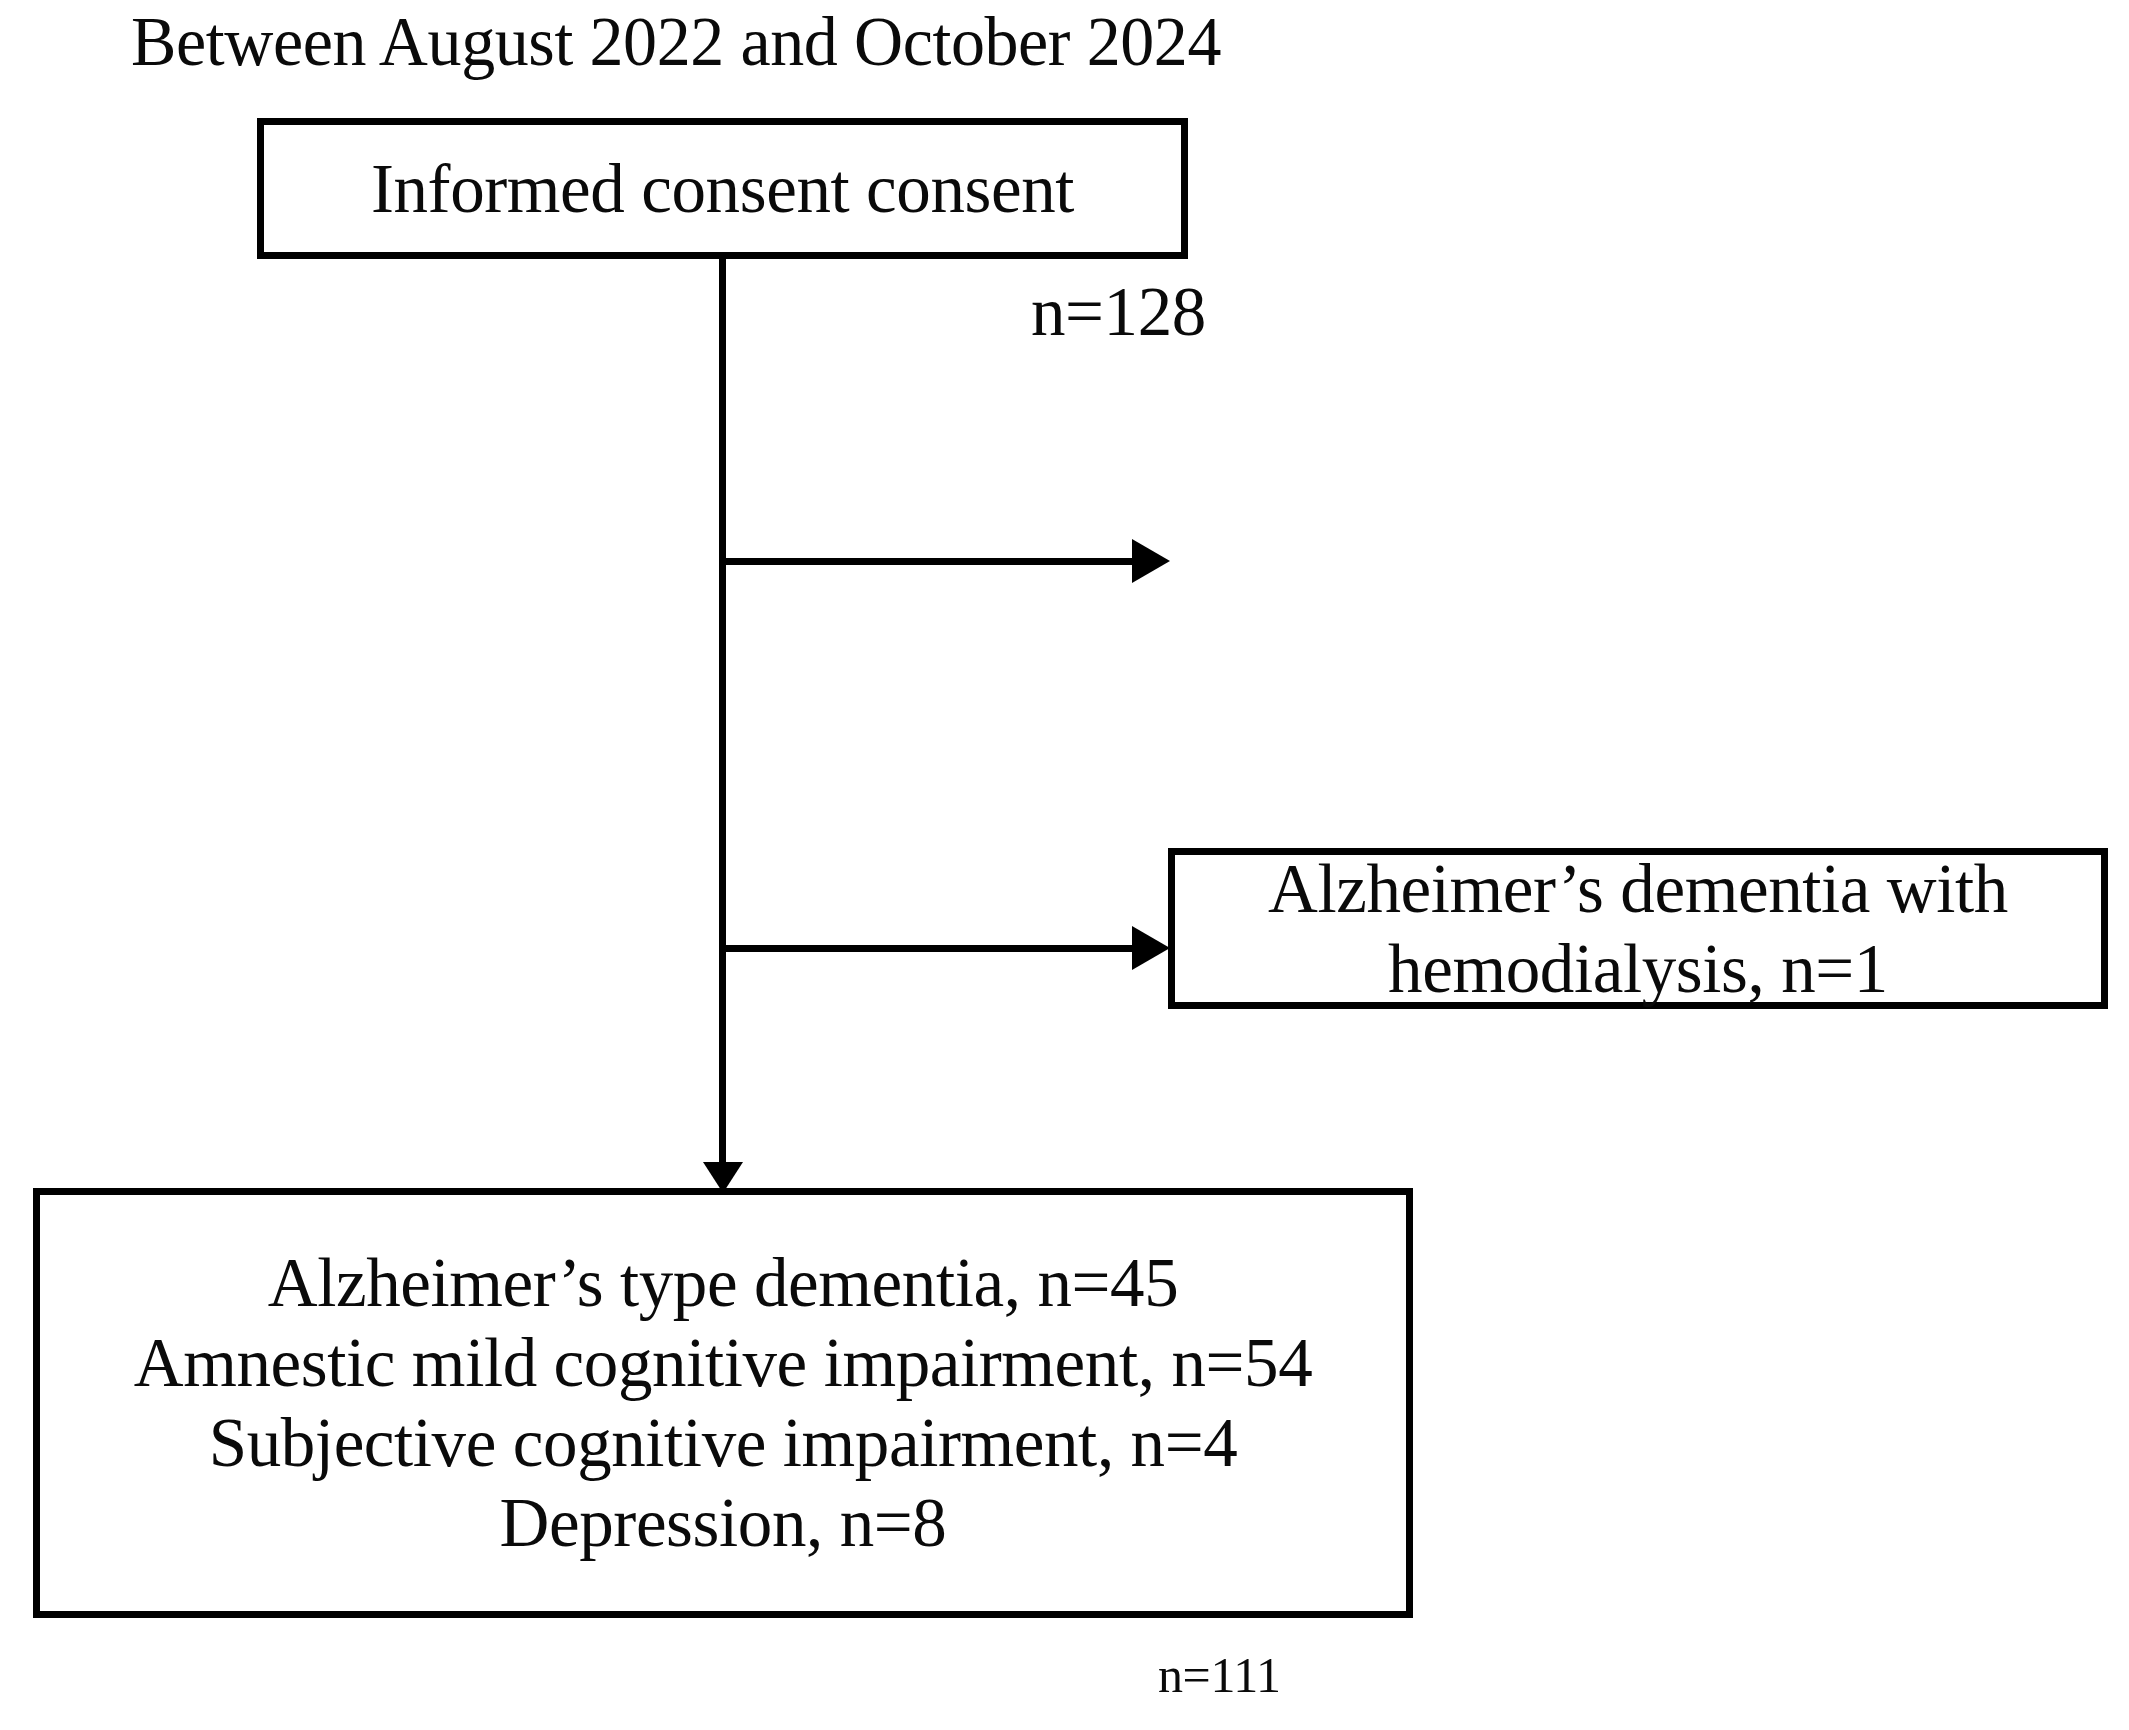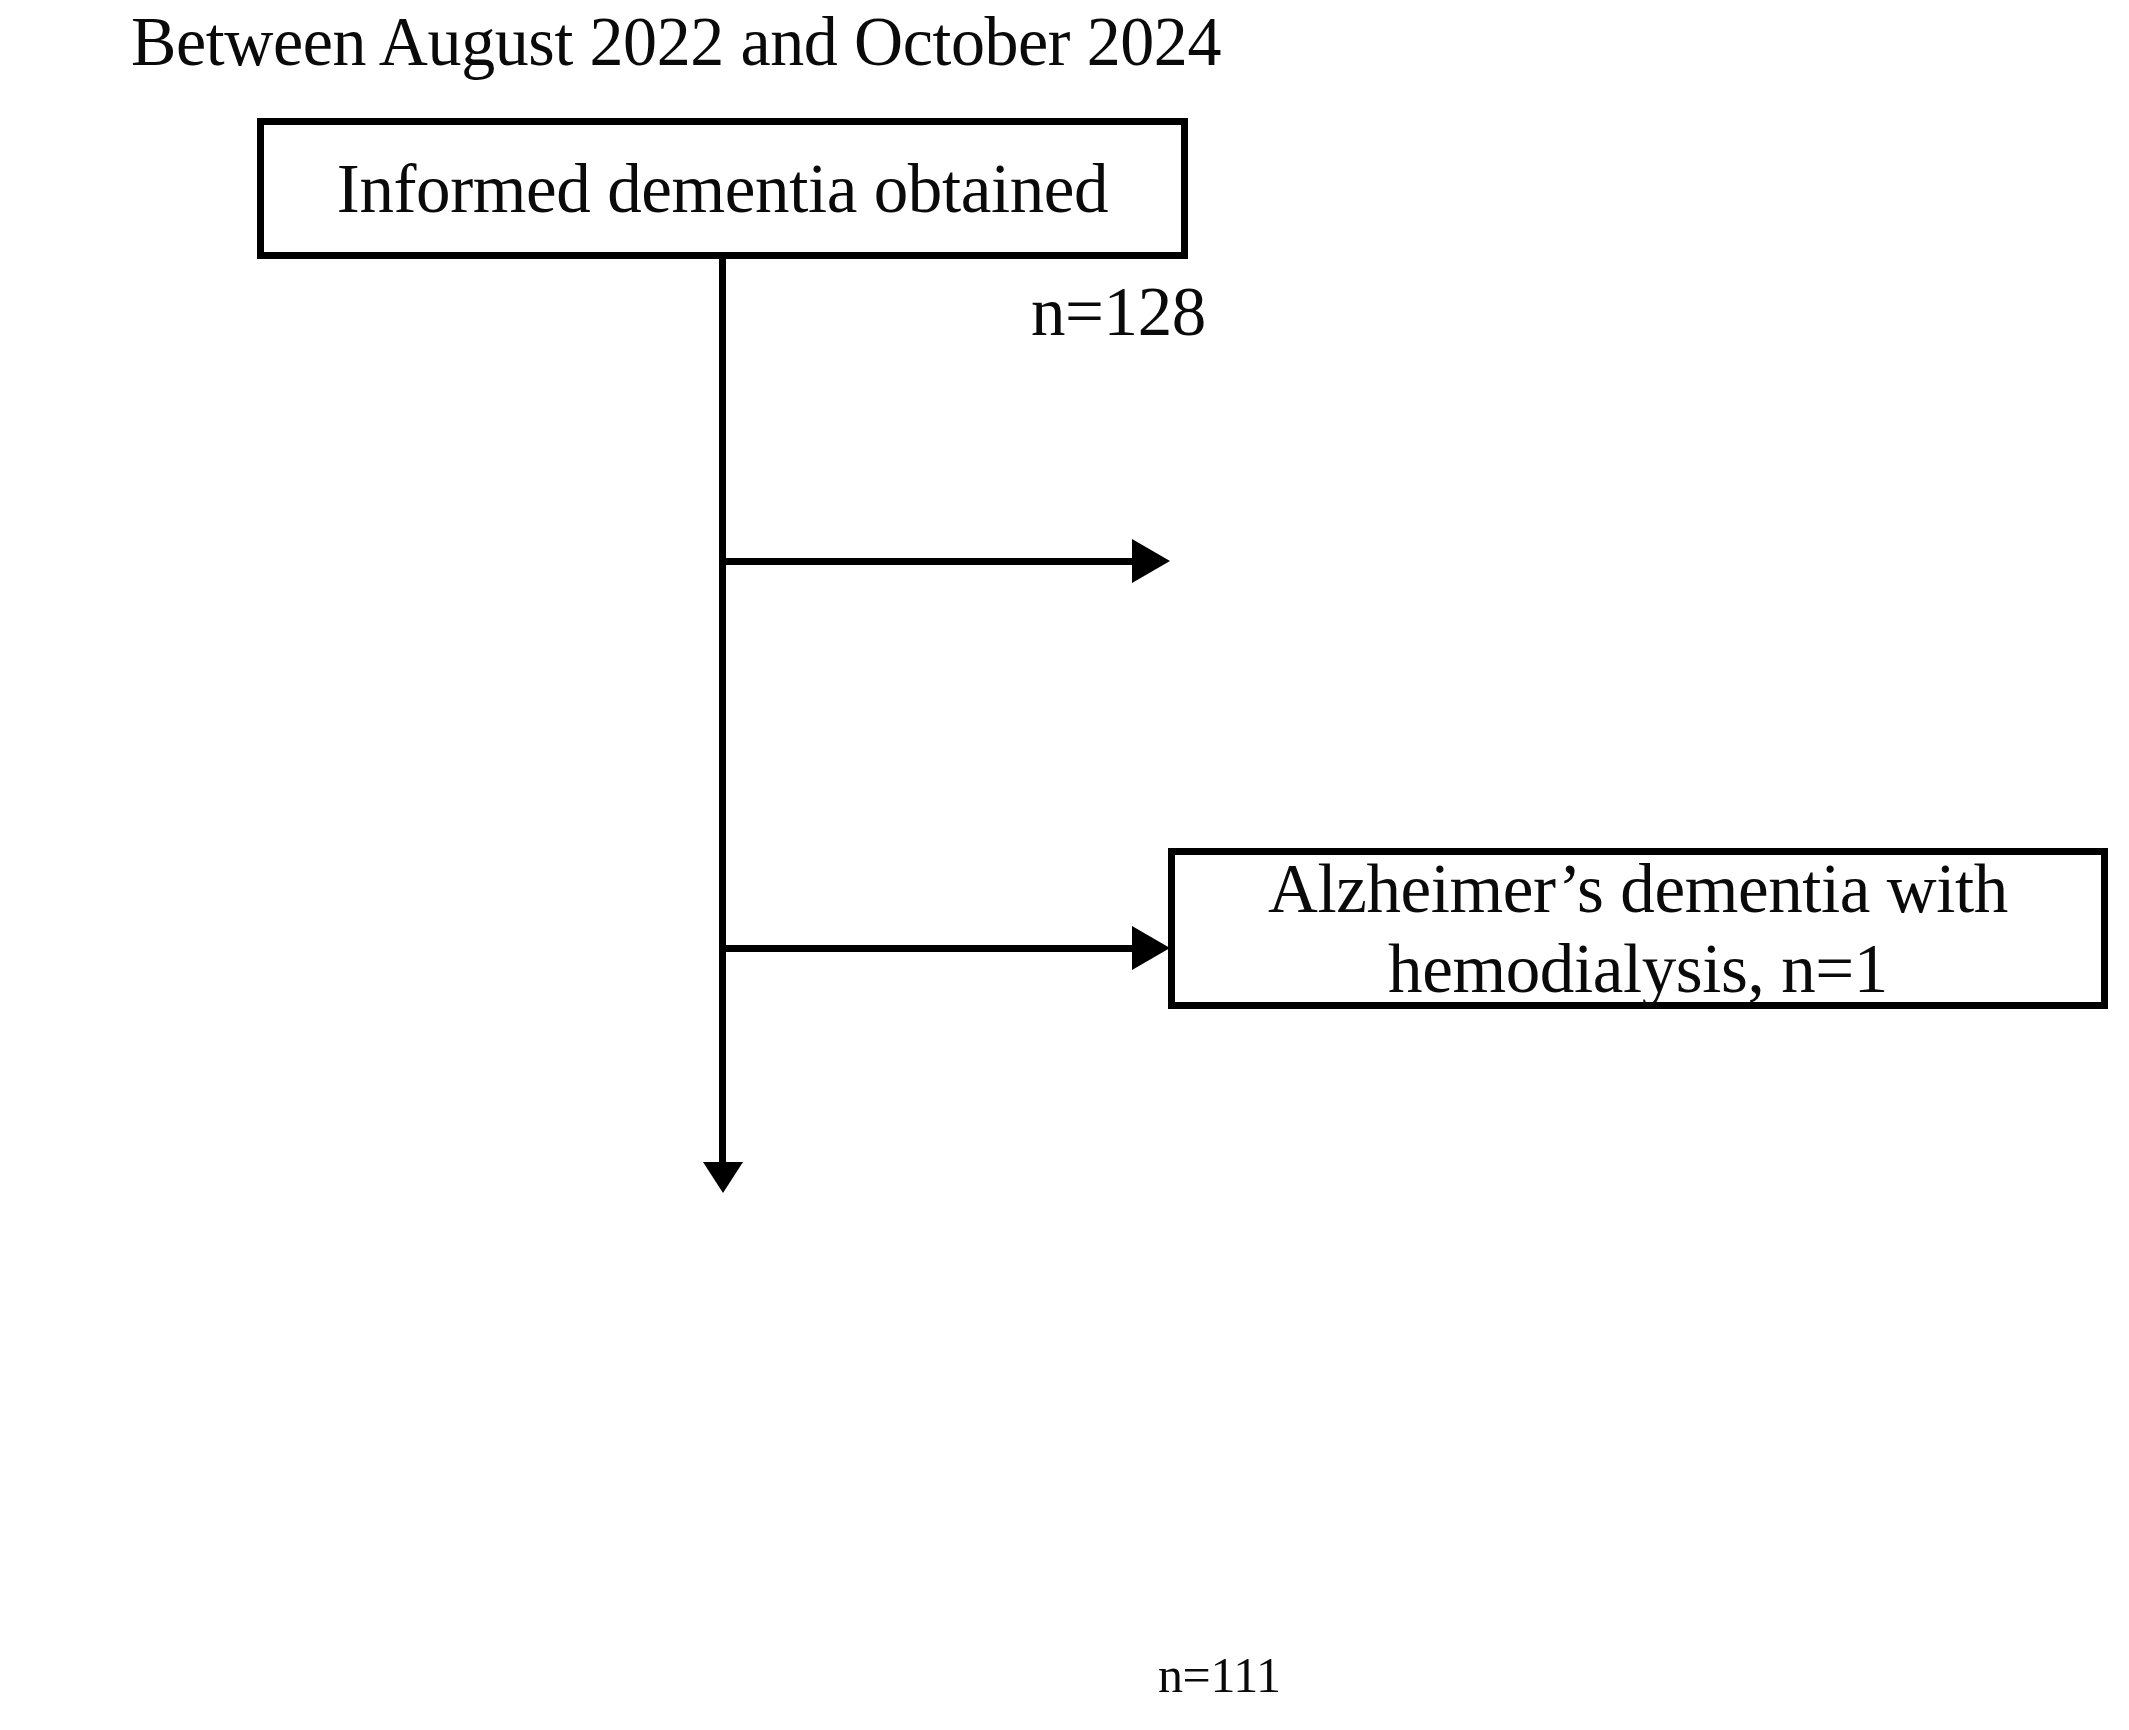--- a/index.html
+++ b/index.html
@@ -147,37 +147,43 @@
   }
 </style>
 </head>
 <body>
 
 <div id="canvas">
 
   <div class="txt" id="period-caption">Between August 2022 and October 2024</div>
 
   <div class="flow-box" id="box-consent">
-    <div class="box-lines">Informed dementia obtained</div>
+    <div class="box-lines">Informed consent consent</div>
   </div>
 
   <div class="txt" id="n-consent-label">n=128</div>
 
   <div class="conn" id="spine-vertical"></div>
   <div id="spine-arrowhead"></div>
 
   <div class="conn" id="branch1-line"></div>
   <div id="branch1-arrowhead"></div>
 
 
   <div class="conn" id="branch2-line"></div>
   <div id="branch2-arrowhead"></div>
 
   <div class="flow-box" id="box-excluded-hemodialysis">
     <div class="box-lines">Alzheimer’s dementia with
 hemodialysis, n=1</div>
   </div>
 
+  <div class="flow-box" id="box-included">
+    <div class="box-lines">Alzheimer’s type dementia, n=45
+Amnestic mild cognitive impairment, n=54
+Subjective cognitive impairment, n=4
+Depression, n=8</div>
+  </div>
 
   <div class="txt" id="n-included-label">n=111</div>
 
 </div>
 
 
 </body></html>

